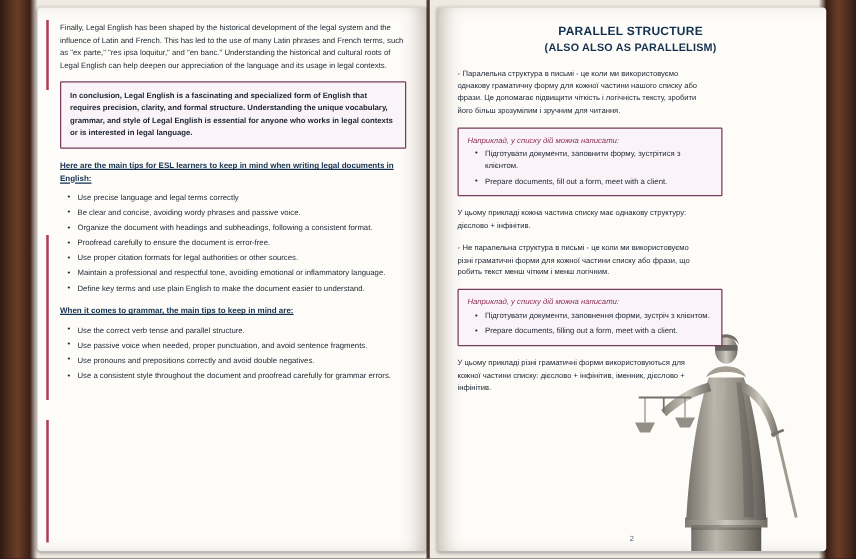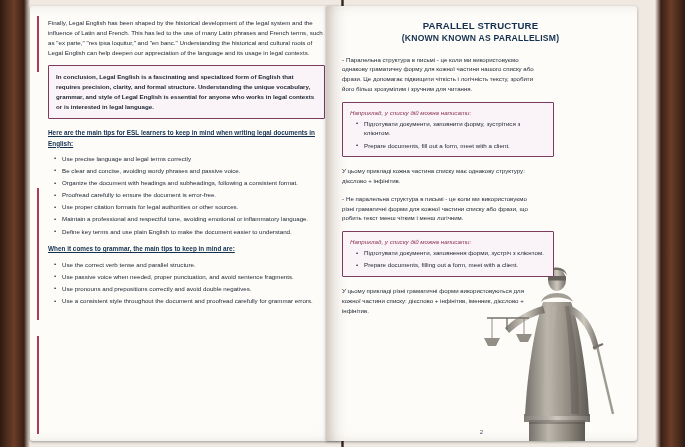--- a/index.html
+++ b/index.html
@@ -36,21 +36,21 @@
   }
   .page-left {
     left: 30px;
     width: 311px;
     border-radius: 3px 1px 1px 3px;
     box-shadow: inset -12px 0 18px -10px rgba(90,60,40,.45),
                 0 1px 3px rgba(0,0,0,.35);
     padding: 12px 16px 10px 18px;
   }
   .page-right {
-    right: 48px;
+    right: 24px;
     width: 311px;
     border-radius: 1px 3px 3px 1px;
     box-shadow: inset 12px 0 18px -10px rgba(90,60,40,.45),
                 0 1px 3px rgba(0,0,0,.35);
     padding: 12px 18px 10px 16px;
   }
   .gutter {
     position: absolute;
     left: 341px;
     top: 0;
@@ -257,21 +257,21 @@
 
       <line x1="116" y1="140" x2="132" y2="208" stroke="#9a958b" stroke-width="2.4"></line>
       <line x1="112" y1="142" x2="122" y2="138" stroke="#6e6a63" stroke-width="2"></line>
 
       <rect x="48" y="214" width="56" height="4" fill="#3f3c37" opacity=".35"></rect>
     </svg>
 
     <div class="rtext">
       <h1 class="page-title">
         <span>PARALLEL STRUCTURE</span>
-        <span class="sub">(KNOWN KNOWN AS PARALLELISM)</span>
+        <span class="sub">(ALSO ALSO AS PARALLELISM)</span>
       </h1>
 
       <p class="rpara dash narrow">Паралельна структура в письмі - це коли ми використовуємо однакову граматичну форму для кожної частини нашого списку або фрази. Це допомагає підвищити чіткість і логічність тексту, зробити його більш зрозумілим і зручним для читання.</p>
 
       <div class="box narrow">
         <p class="box-title">Наприклад, у списку дій можна написати:</p>
         <ul class="bullets" style="margin:0;">
           <li>Підготувати документи, заповнити форму, зустрітися з клієнтом.</li>
           <li style="margin-bottom:0;">Prepare documents, fill out a form, meet with a client.</li>
         </ul>

